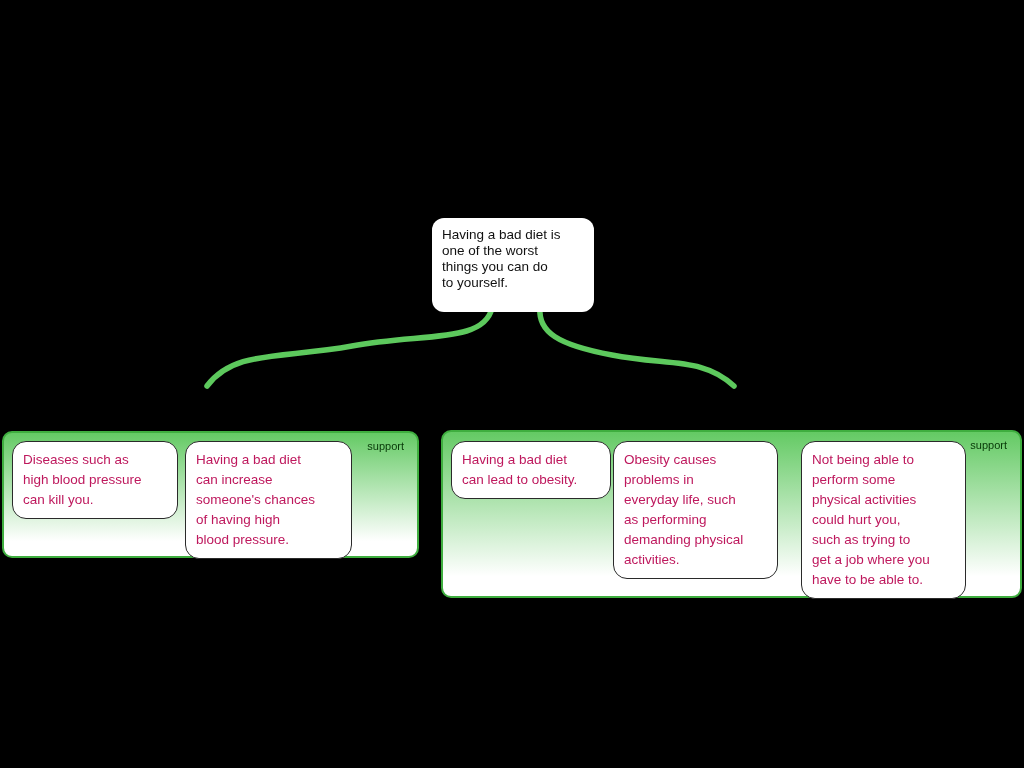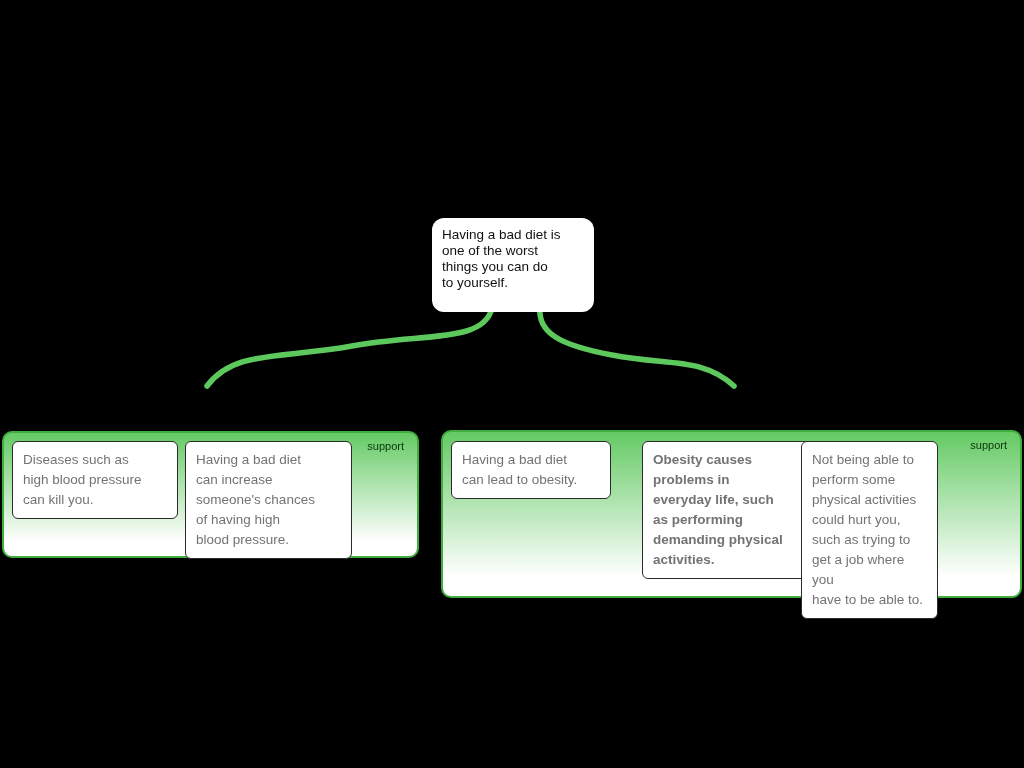--- a/index.html
+++ b/index.html
@@ -66,36 +66,36 @@
     top: 6px;
     right: 13px;
     font-size: 11px;
     line-height: 14px;
     color: #073807;
     white-space: nowrap;
   }
   .child {
     position: absolute;
     background: #ffffff;
-    color: #737373;
+    color: #be185d;
     font-size: 13.5px;
     line-height: 20px;
     white-space: pre-line;
     padding: 8px 10px;
     box-sizing: border-box;
     border: 1px solid #2a2a2a;
-    border-radius: 6px;
+    border-radius: 14px;
   }
   
   .l-box-0 { left: 8px;   top: 8px; width: 166px; }
   .l-box-1 { left: 181px; top: 8px; width: 167px; }
   
   .r-box-0 { left: 8px;   top: 9px; width: 160px; }
-  .r-box-1 { left: 199px; top: 9px; width: 185px; font-weight: bold; }
-  .r-box-2 { left: 358px; top: 9px; width: 137px; }
+  .r-box-1 { left: 170px; top: 9px; width: 165px; }
+  .r-box-2 { left: 358px; top: 9px; width: 165px; }
 </style>
 </head>
 <body>
 
 <div class="canvas">
 
   <svg class="edges" width="1024" height="768" viewBox="0 0 1024 768">
     <path d="M 492 308 C 484 343, 424 333, 352 346 C 280 359, 234 350, 207 386" fill="none" stroke-width="5.5" stroke-linecap="round" stroke="#5dc95d"></path>
     <path d="M 540 308 C 538 332, 558 345, 612 355 C 668 366, 703 357, 734 386" fill="none" stroke-width="5.5" stroke-linecap="round" stroke="#5dc95d"></path>
   </svg>

